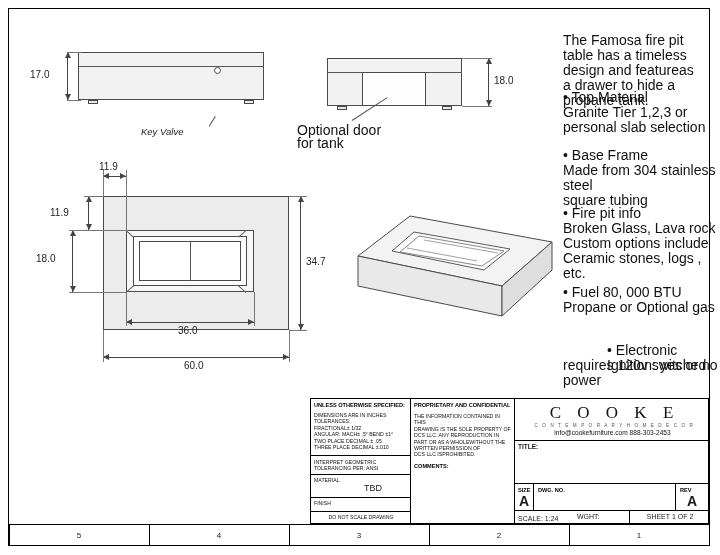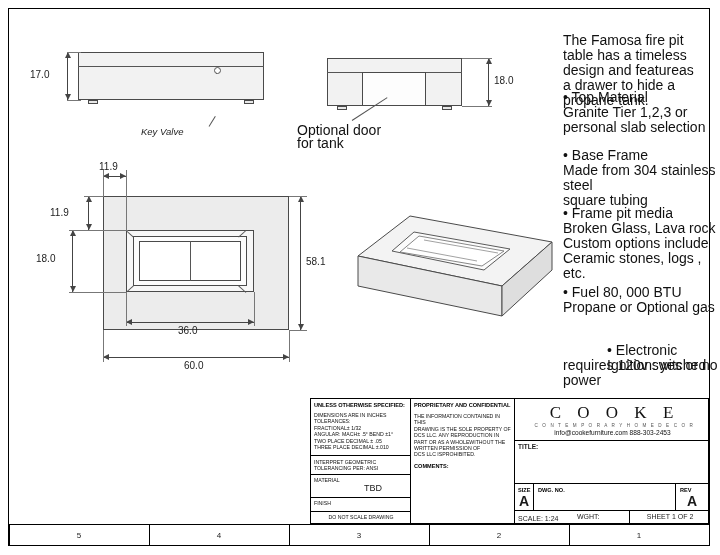--- a/index.html
+++ b/index.html
@@ -275,21 +275,21 @@
     <div class="arrD" style="left:69.5px; top:286px;"></div>
     <div class="ln hl ext" style="left:69px; top:230px; width:58px;"></div>
     <div class="ln hl ext" style="left:69px; top:292px; width:58px;"></div>
     <div class="dimtext" style="left:36px; top:253px;">18.0</div>
 
     <div class="ln dimv" style="left:300px; top:196px; height:134px;"></div>
     <div class="arrU" style="left:297.5px; top:196px;"></div>
     <div class="arrD" style="left:297.5px; top:324px;"></div>
     <div class="ln hl ext" style="left:289px; top:196px; width:18px;"></div>
     <div class="ln hl ext" style="left:289px; top:330px; width:18px;"></div>
-    <div class="dimtext" style="left:306px; top:256px;">58.1</div>
+    <div class="dimtext" style="left:306px; top:256px;">34.7</div>
 
     <div class="ln dim" style="left:126px; top:322px; width:128px;"></div>
     <div class="arrL" style="left:126px; top:319px;"></div>
     <div class="arrR" style="left:248px; top:319px;"></div>
     <div class="ln vl ext" style="left:126px; top:292px; height:34px;"></div>
     <div class="ln vl ext" style="left:254px; top:292px; height:34px;"></div>
     <div class="dimtext" style="left:178px; top:325px;">36.0</div>
 
     <div class="ln dim" style="left:103px; top:357px; width:186px;"></div>
     <div class="arrL" style="left:103px; top:354px;"></div>
@@ -320,21 +320,21 @@
     <div class="notetext" style="left:563px; top:33px; width:142px;">The Famosa fire pit table has a timeless design and featureas a drawer to hide a propane tank.</div>
 
     <div class="notetext" style="left:563px; top:90px;">• Top Material</div>
     <div class="notetext" style="left:563px; top:105px;">Granite Tier 1,2,3 or
 personal slab selection</div>
 
     <div class="notetext" style="left:563px; top:148px;">• Base  Frame</div>
     <div class="notetext" style="left:563px; top:163px;">Made from 304 stainless steel
 square tubing</div>
 
-    <div class="notetext" style="left:563px; top:206px;">• Frame pit media</div>
+    <div class="notetext" style="left:563px; top:206px;">• Fire pit info</div>
     <div class="notetext" style="left:563px; top:221px;">Broken Glass, Lava rock
 Custom options include
 Ceramic stones, logs , etc.</div>
 
     <div class="notetext" style="left:563px; top:285px;">• Fuel  80, 000 BTU</div>
     <div class="notetext" style="left:563px; top:300px;">Propane or Optional gas</div>
 
     <div class="notetext" style="left:563px; top:343px;margin-left:44px;">• Electronic Ignition: yes or no</div>
     <div class="notetext" style="left:563px; top:358px;">requires 120v switched power</div>
   </div>

